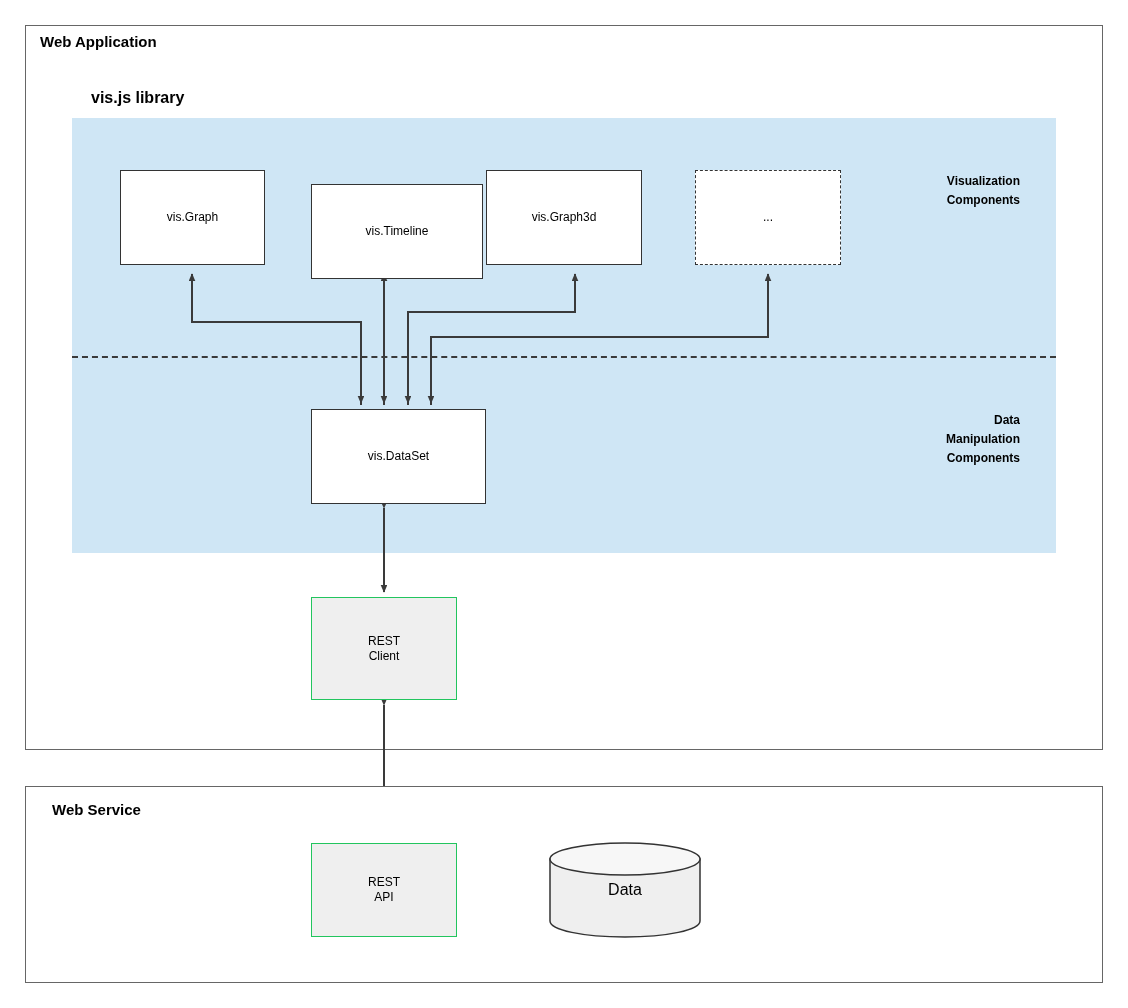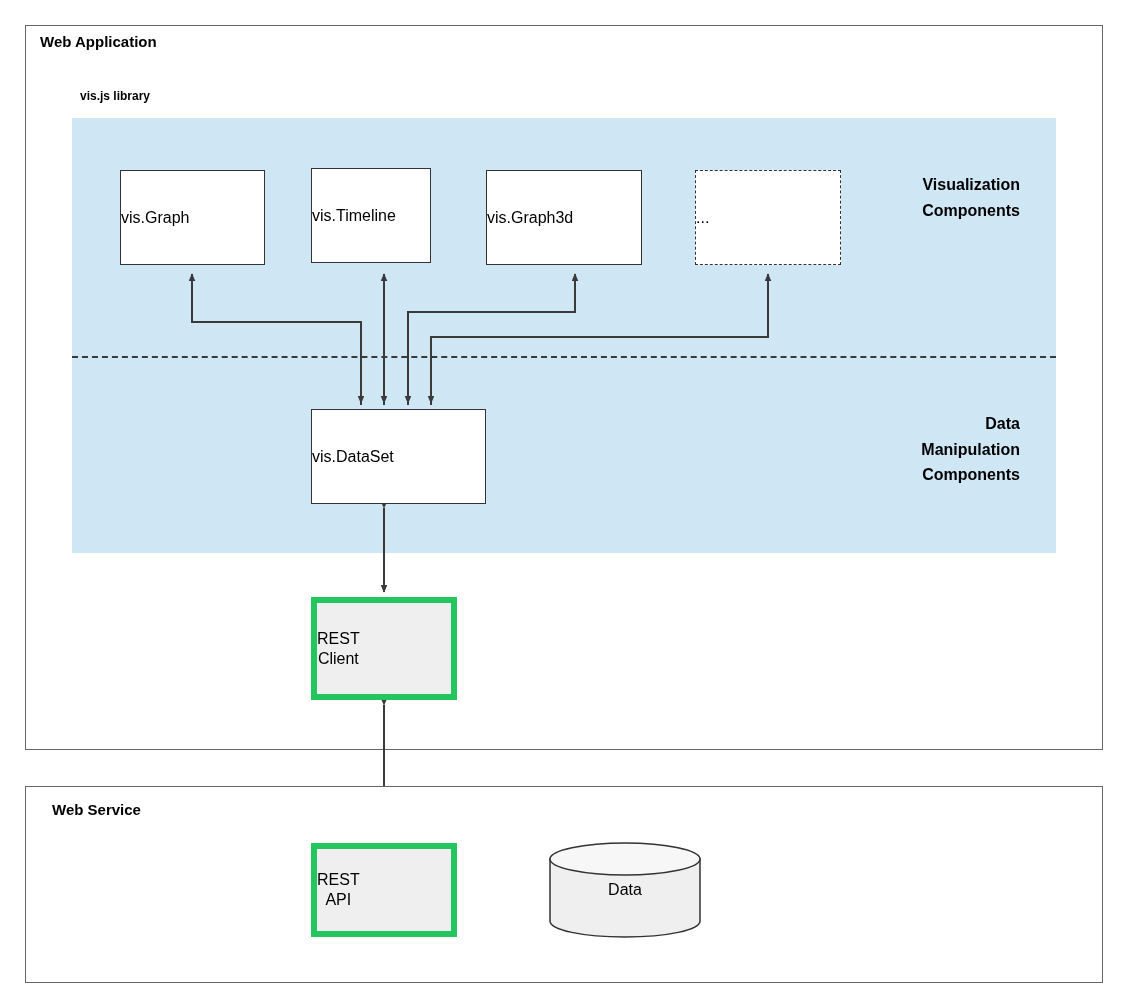--- a/index.html
+++ b/index.html
@@ -26,56 +26,58 @@
   }
   .outer-title {
     position: absolute;
     font-size: 15px;
     font-weight: bold;
     color: #000000;
     white-space: nowrap;
   }
   .lib-title {
     position: absolute;
-    font-size: 12px;
+    font-size: 16px;
     font-weight: bold;
     white-space: nowrap;
+    margin-left: 11px;
   }
   .lib-band {
     position: absolute;
     background: #cfe6f5;
     box-sizing: border-box;
   }
   .divider {
     position: absolute;
     border-top: 2px dashed #3a3a3a;
     box-sizing: border-box;
   }
   .node {
     position: absolute;
     background: #ffffff;
     border: 1px solid #333333;
     box-sizing: border-box;
     display: flex;
     align-items: center;
+    justify-content: center;
     text-align: center;
-    font-size: 16px;
+    font-size: 12px;
     line-height: 1.25;
     color: #000000;
   }
   .node.dashed {
     border: 1px dashed #333333;
   }
   .node.grey {
     background: #efefef;
-    border: 6px solid #22c55e;
+    border: 1px solid #22c55e;
   }
   .band-label {
     position: absolute;
-    font-size: 16px;
+    font-size: 12px;
     font-weight: bold;
     text-align: right;
     line-height: 1.6;
     white-space: pre-line;
   }
   .cyl {
     position: absolute;
   }
   svg.wires {
     position: absolute;
@@ -134,21 +136,21 @@
 
       <path d="M384,705 L384,841" marker-start="url(#arrow)" marker-end="url(#arrow)"></path>
 
       <path d="M460,888 L546,888" marker-start="url(#arrow)" marker-end="url(#arrow)"></path>
     </g>
   </svg>
 
   <div class="node" style="left:120px; top:170px; width:145px; height:95px;">
     <span>vis.Graph</span>
   </div>
-  <div class="node" style="left:311px; top:168px; width:120px; height:95px;">
+  <div class="node" style="left:311px; top:184px; width:172px; height:95px;">
     <span>vis.Timeline</span>
   </div>
   <div class="node" style="left:486px; top:170px; width:156px; height:95px;">
     <span>vis.Graph3d</span>
   </div>
   <div class="node dashed" style="left:695px; top:170px; width:146px; height:95px;">
     <span>...</span>
   </div>
 
   <div class="node" style="left:311px; top:409px; width:175px; height:95px;">

